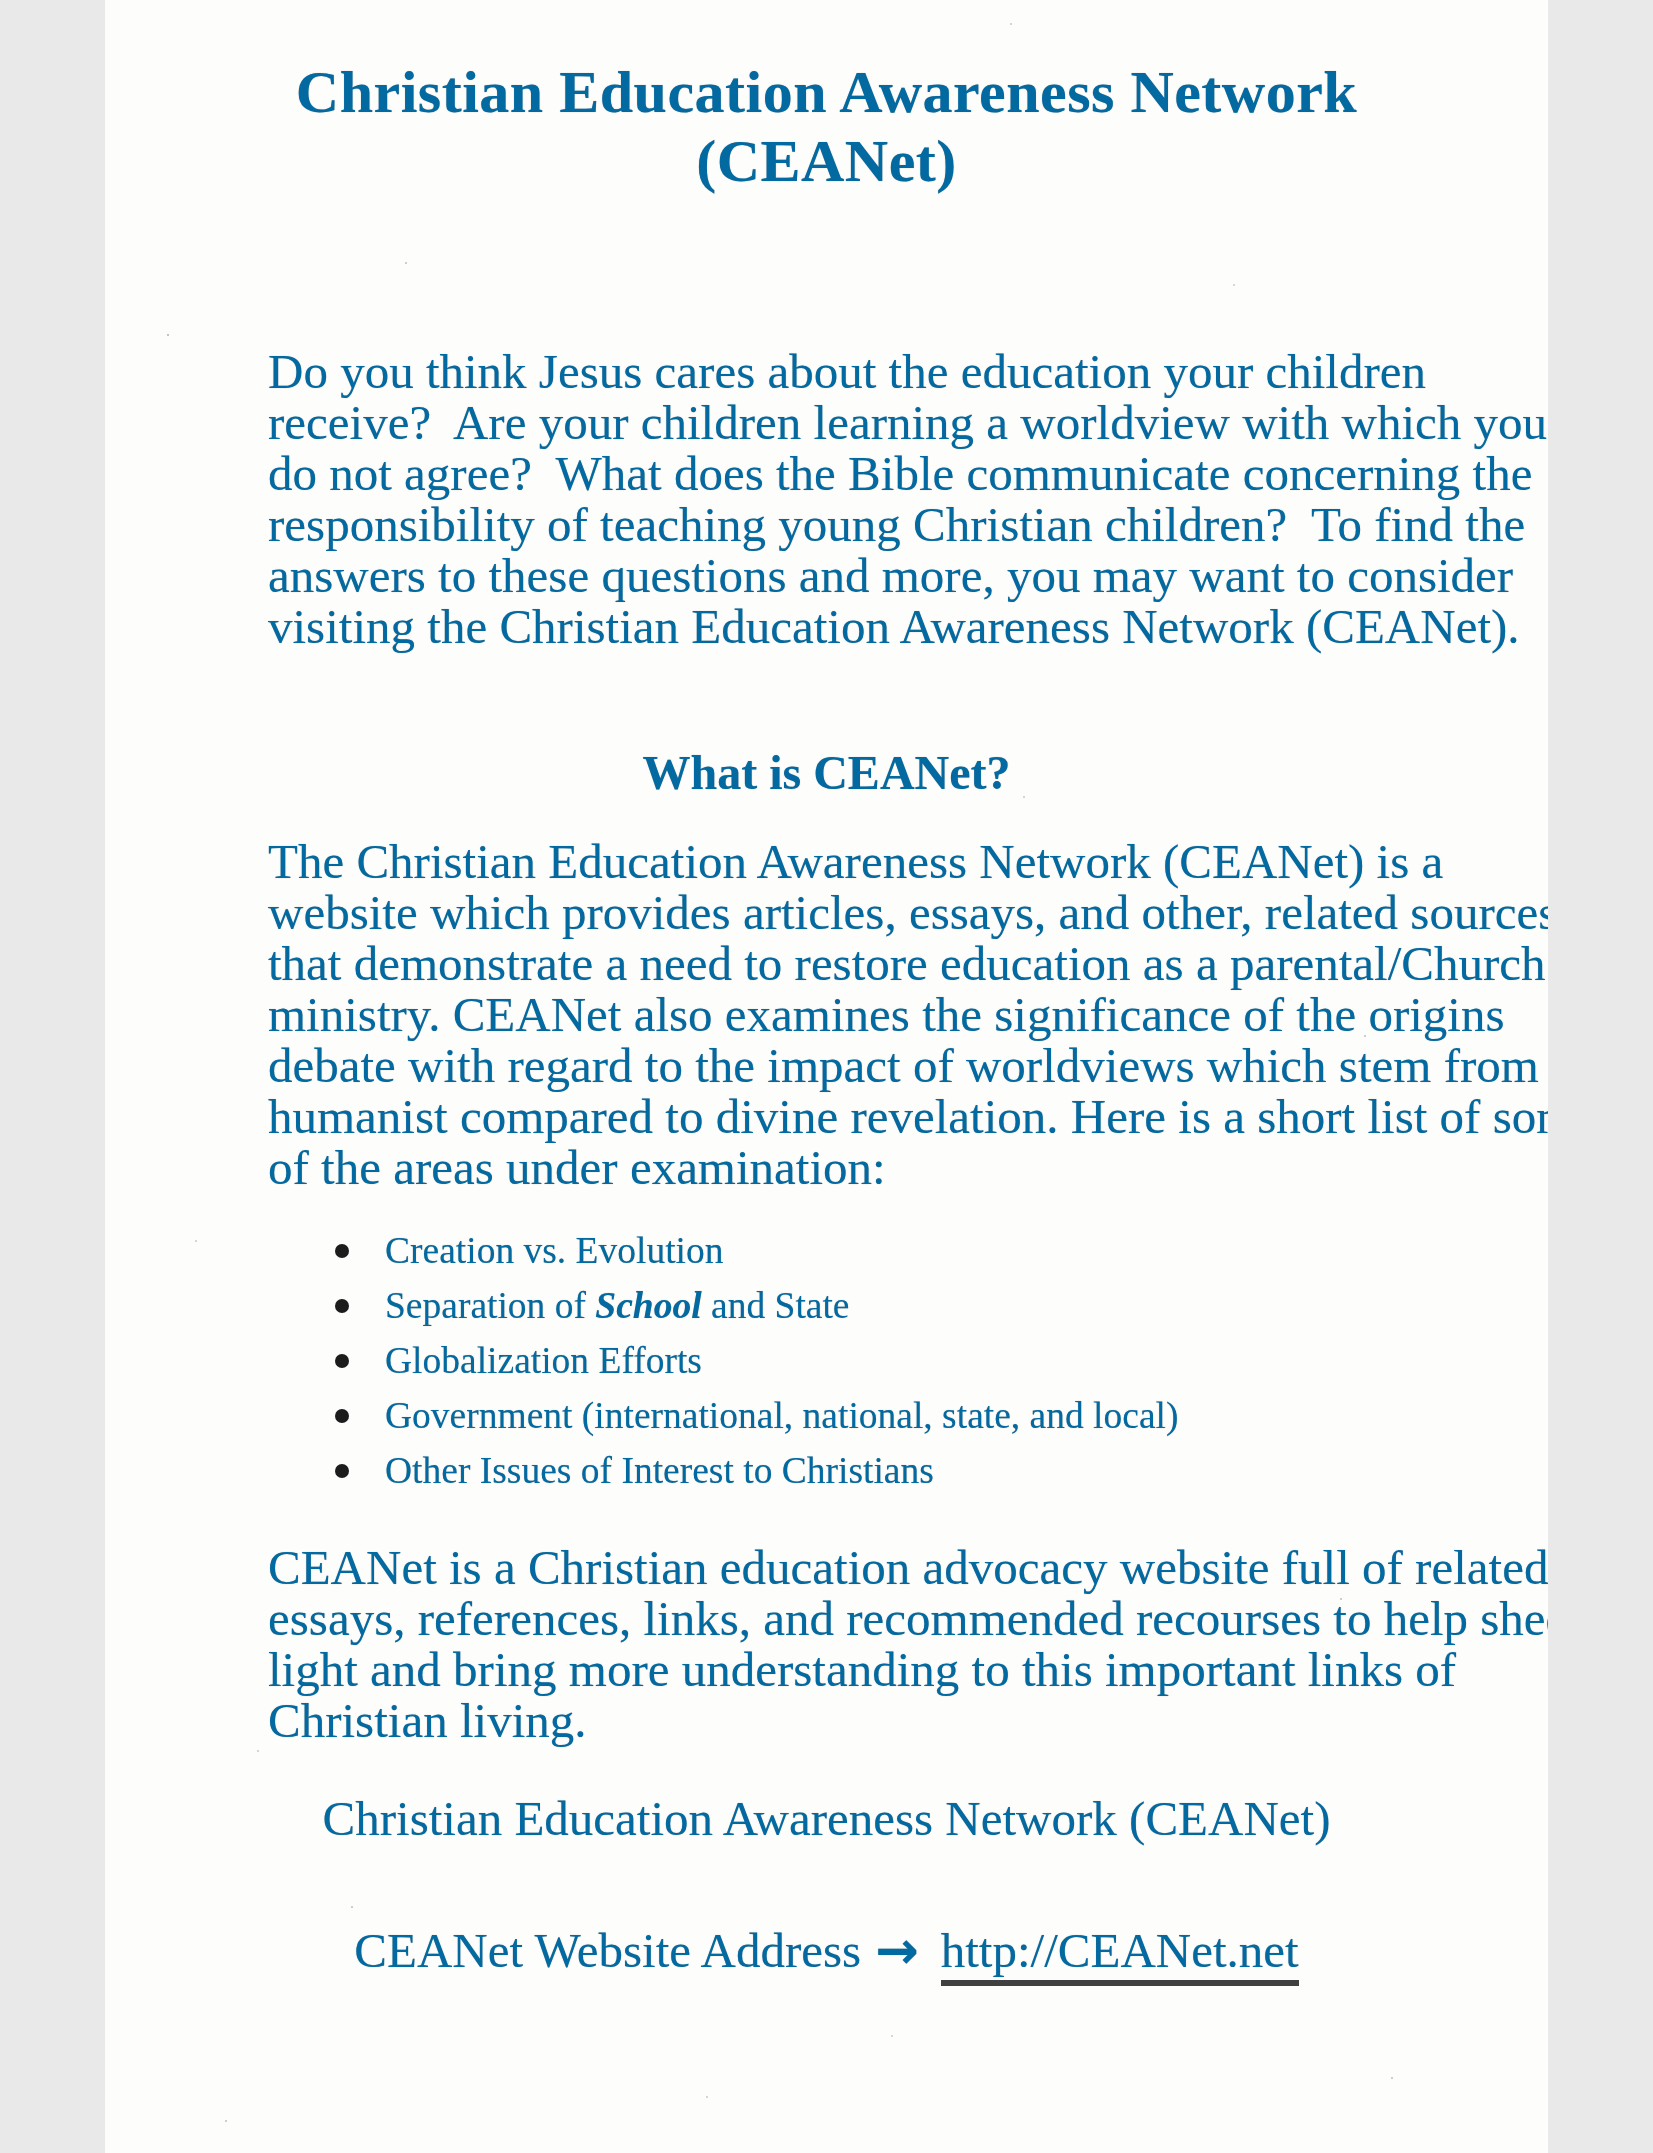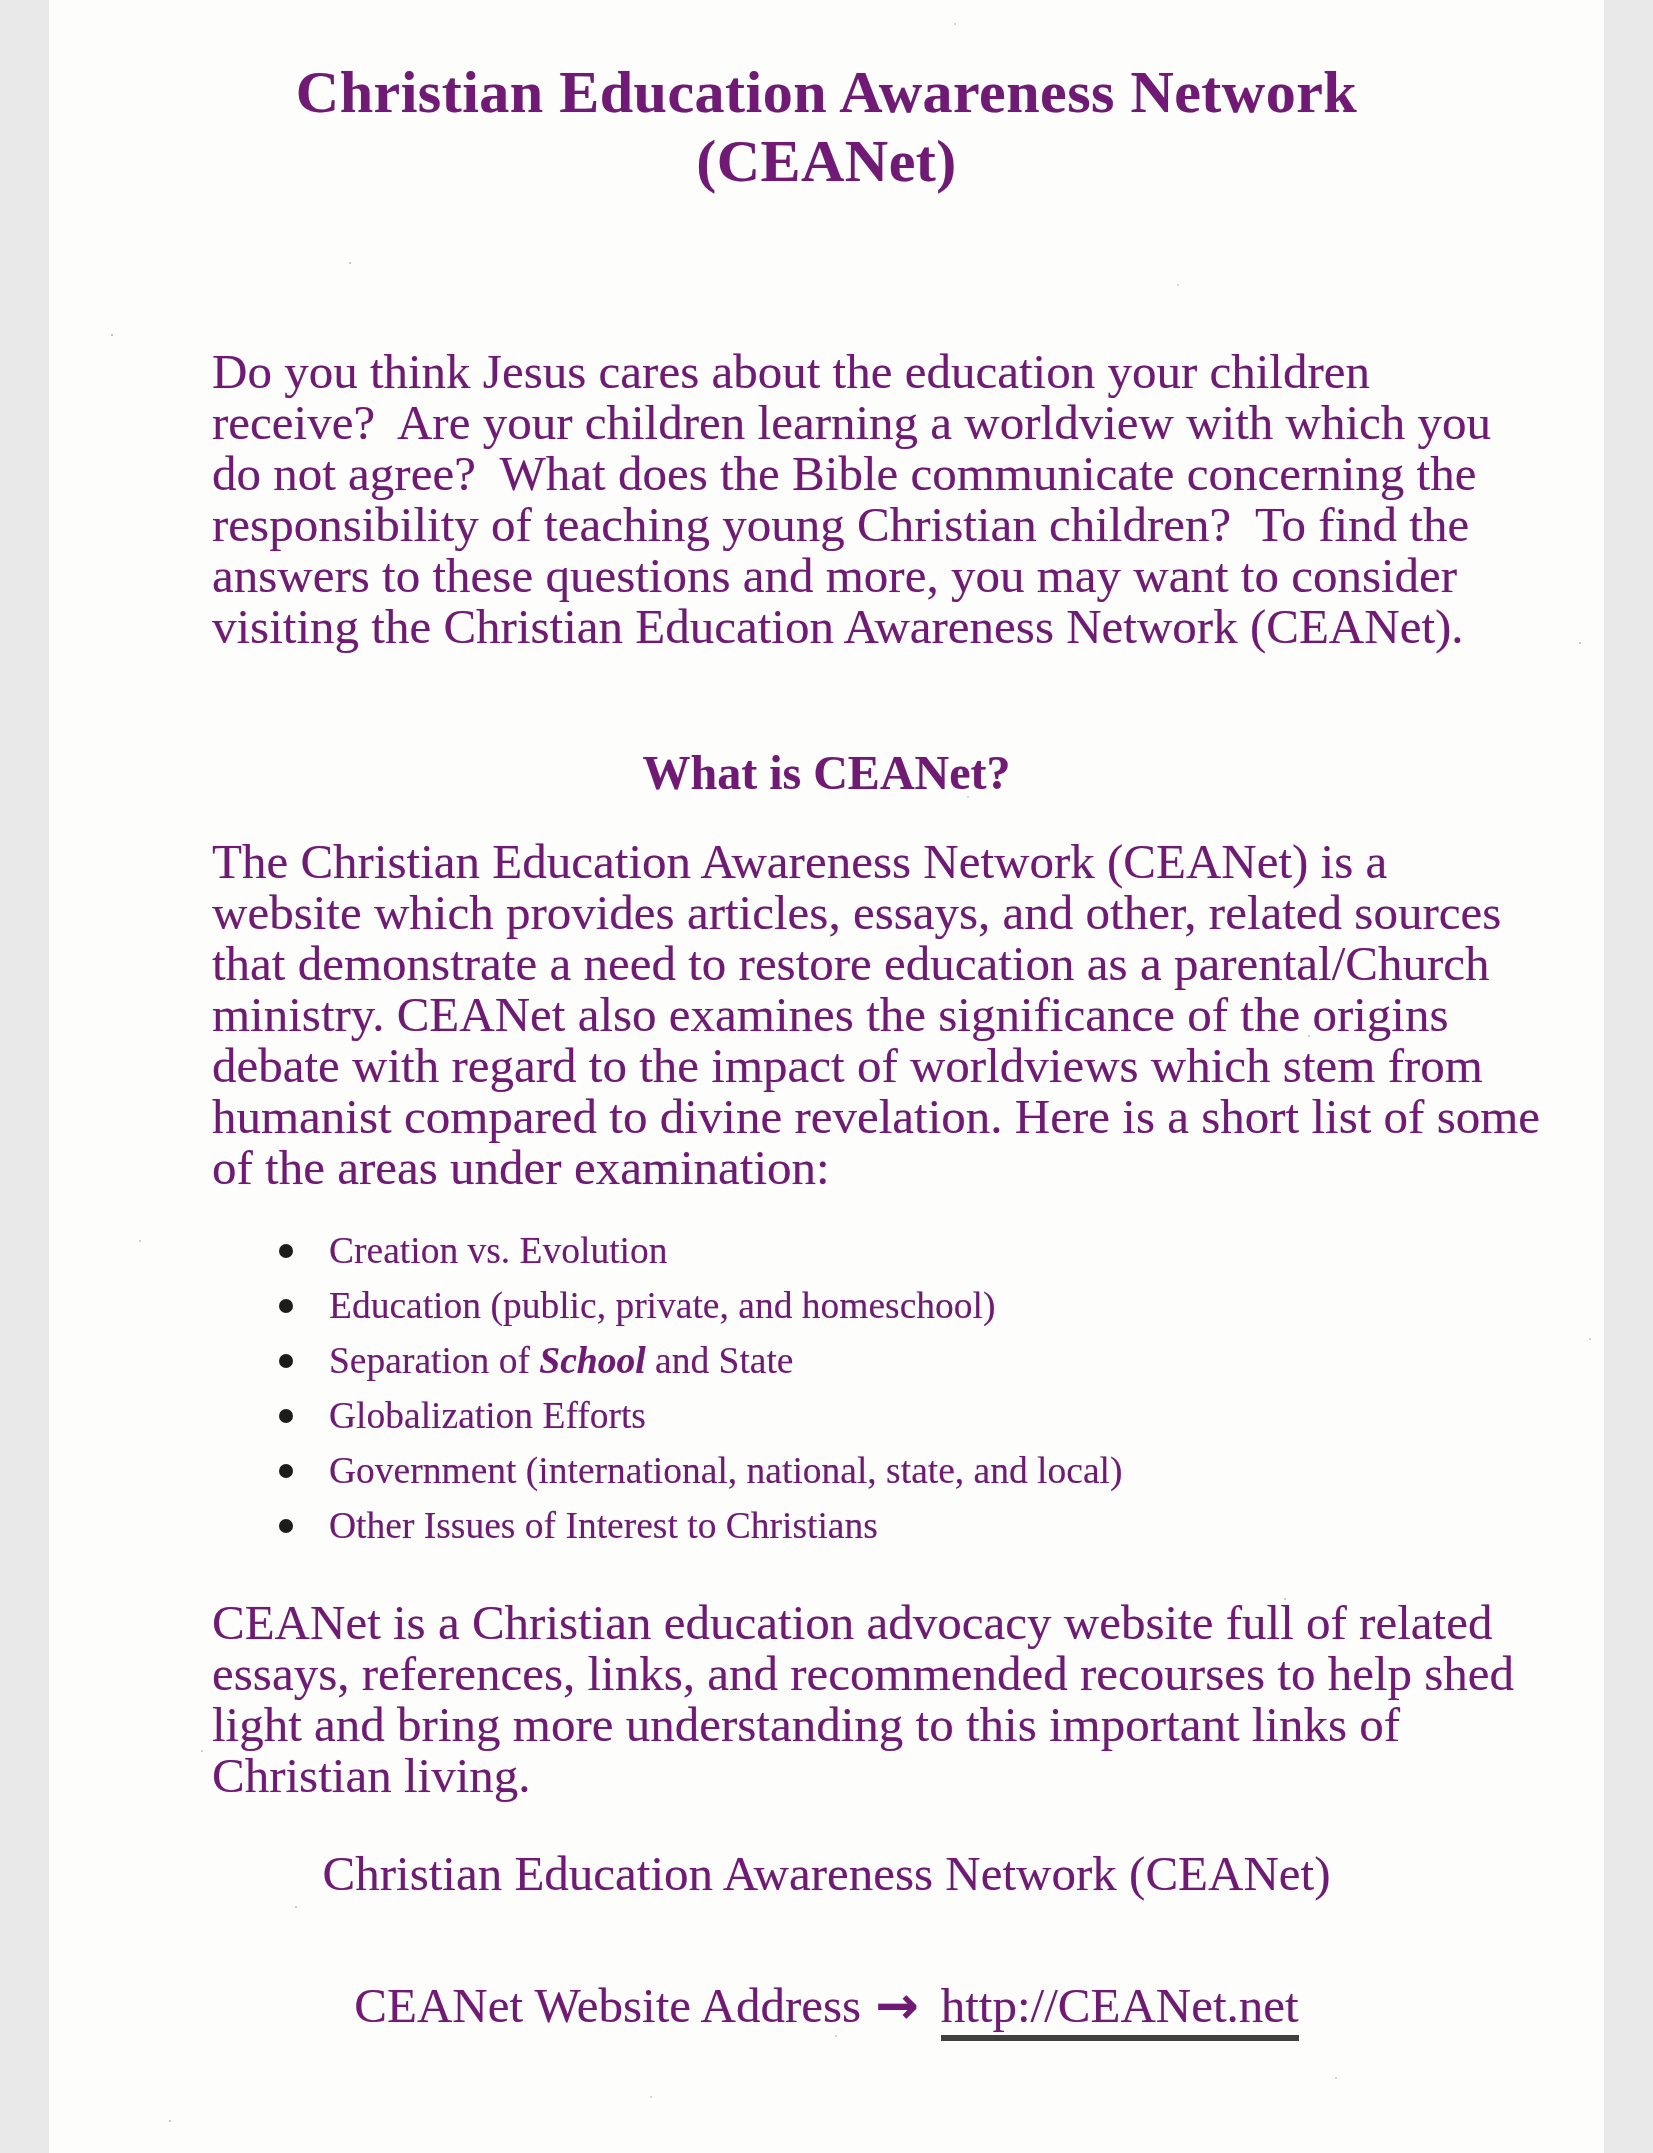--- a/index.html
+++ b/index.html
@@ -1,24 +1,24 @@
 <!DOCTYPE html>
 <html><head>
 <meta charset="utf-8">
 <style>
   html, body { margin: 0; padding: 0; }
   body { background: #e9e9e9; }
 
   .page {
     position: relative;
-    width: 1555px;
+    width: 1443px;
     height: 2153px;
     margin: 0 auto;
     background: #fdfdfb;
-    color: #701a75;
+    color: #0369a1;
     font-family: "Liberation Serif", "DejaVu Serif", serif;
     overflow: hidden;
     text-shadow: 0 0 1px rgba(25,25,25,0.35);
   }
 
   
   .noise {
     position: absolute; left: 0; top: 0; width: 2px; height: 2px;
     border-radius: 50%; background: transparent;
     box-shadow:
@@ -131,21 +131,20 @@
   <h1 class="doc-title"><span>Christian Education Awareness Network</span><br><span>(CEANet)</span></h1>
 
   <p class="para intro">Do you think Jesus cares about the education your children receive?  Are your children learning a worldview with which you do not agree?  What does the Bible communicate concerning the responsibility of teaching young Christian children?  To find the answers to these questions and more, you may want to consider visiting the Christian Education Awareness Network (CEANet).</p>
 
   <h2 class="section-heading">What is CEANet?</h2>
 
   <p class="para body2">The Christian Education Awareness Network (CEANet) is a website which provides articles, essays, and other, related sources that demonstrate a need to restore education as a parental/Church ministry. CEANet also examines the significance of the origins debate with regard to the impact of worldviews which stem from humanist compared to divine revelation. Here is a short list of some of the areas under examination:</p>
 
   <ul class="topic-list">
     <li><span>Creation vs. Evolution</span></li>
-    <li><span>Education (public, private, and homeschool)</span></li>
     <li><span>Separation of </span><span class="em-school">School</span><span> and State</span></li>
     <li><span>Globalization Efforts</span></li>
     <li><span>Government (international, national, state, and local)</span></li>
     <li><span>Other Issues of Interest to Christians</span></li>
   </ul>
 
   <p class="para closing">CEANet is a Christian education advocacy website full of related essays, references, links, and recommended recourses to help shed light and bring more understanding to this important links of Christian living.</p>
 
   <div class="footer-title">Christian Education Awareness Network (CEANet)</div>
 

